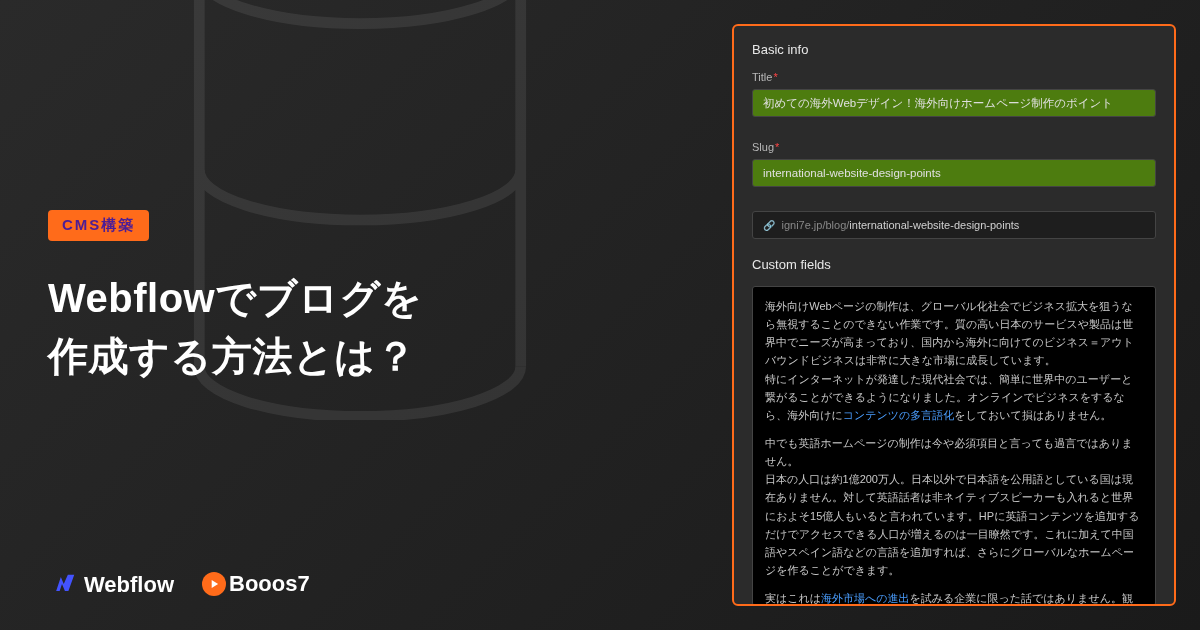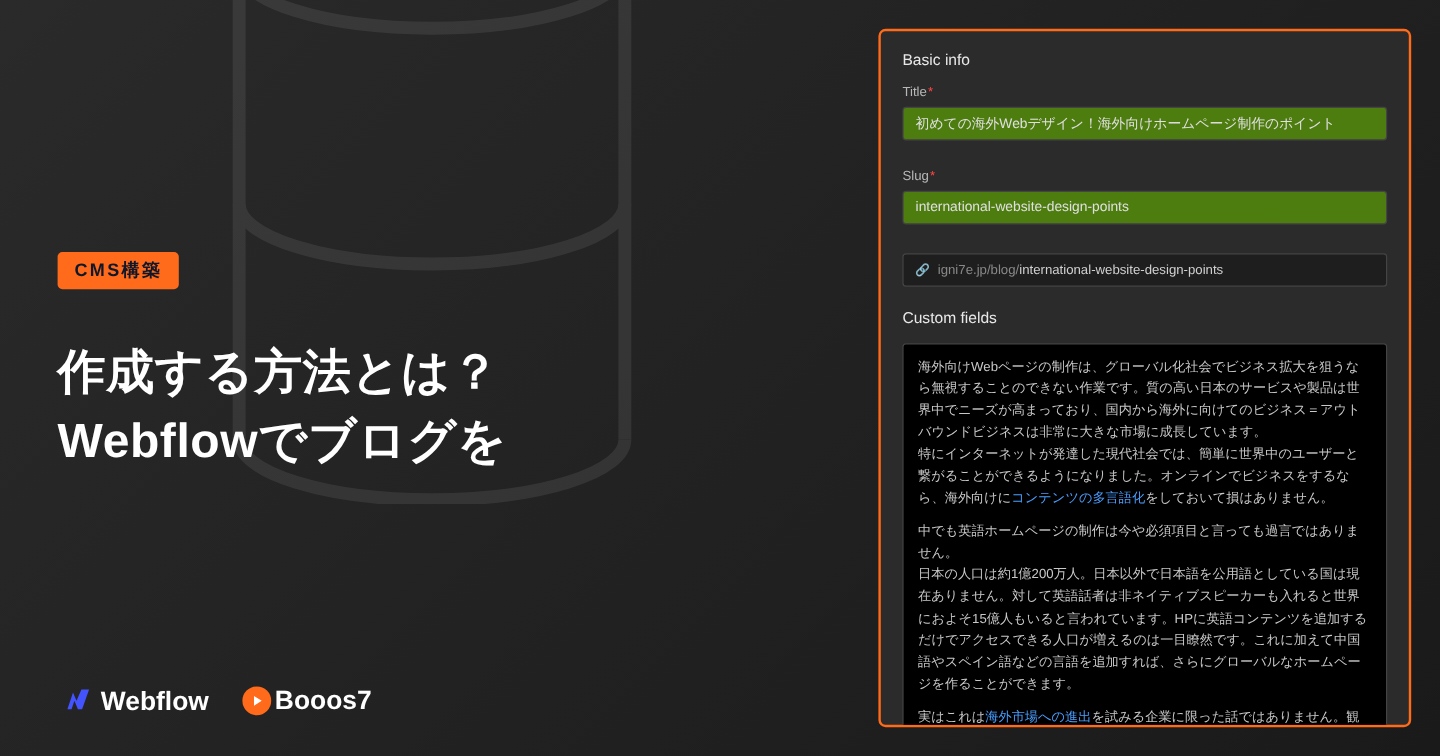--- a/index.html
+++ b/index.html
@@ -26,27 +26,27 @@
 .left-content {
   position: absolute;
   left: 48px;
   top: 210px;
   z-index: 2;
 }
 
 .tag {
   display: inline-block;
   background: #ff6b1a;
-  color: #0f172a;
+  color: #4c1d95;
   font-size: 15px;
   font-weight: 600;
   padding: 6px 14px;
   border-radius: 4px;
   letter-spacing: 2px;
-  margin-bottom: 40px;
+  margin-bottom: 28px;
 }
 
 .headline {
   font-size: 40px;
   font-weight: 700;
   line-height: 1.45;
   letter-spacing: 0.5px;
   color: #fff;
 }
 
@@ -201,22 +201,22 @@
   <ellipse cx="100" cy="30" rx="90" ry="28" fill="none" stroke="#fff" stroke-width="6"></ellipse>
   <path d="M 10 30 L 10 250" fill="none" stroke="#fff" stroke-width="6"></path>
   <path d="M 190 30 L 190 250" fill="none" stroke="#fff" stroke-width="6"></path>
   <path d="M 10 140 A 90 28 0 0 0 190 140" fill="none" stroke="#fff" stroke-width="6"></path>
   <path d="M 10 250 A 90 28 0 0 0 190 250" fill="none" stroke="#fff" stroke-width="6"></path>
 </svg>
 
 <div class="left-content">
   <div class="tag">CMS構築</div>
   <div class="headline">
+    <div>Webflowでブログを</div>
     <div>作成する方法とは？</div>
-    <div>Webflowでブログを</div>
   </div>
 </div>
 
 <div class="logos">
   <div class="logo-webflow">
     <svg class="logo-webflow-icon" width="28" height="28" viewBox="0 0 24 24" fill="#4353ff">
       <path d="M17 4l-3.5 8L11 6l-4 12h3l2-6 2.5 6h3l5-14z"></path>
     </svg>
     <span>Webflow</span>
   </div>

